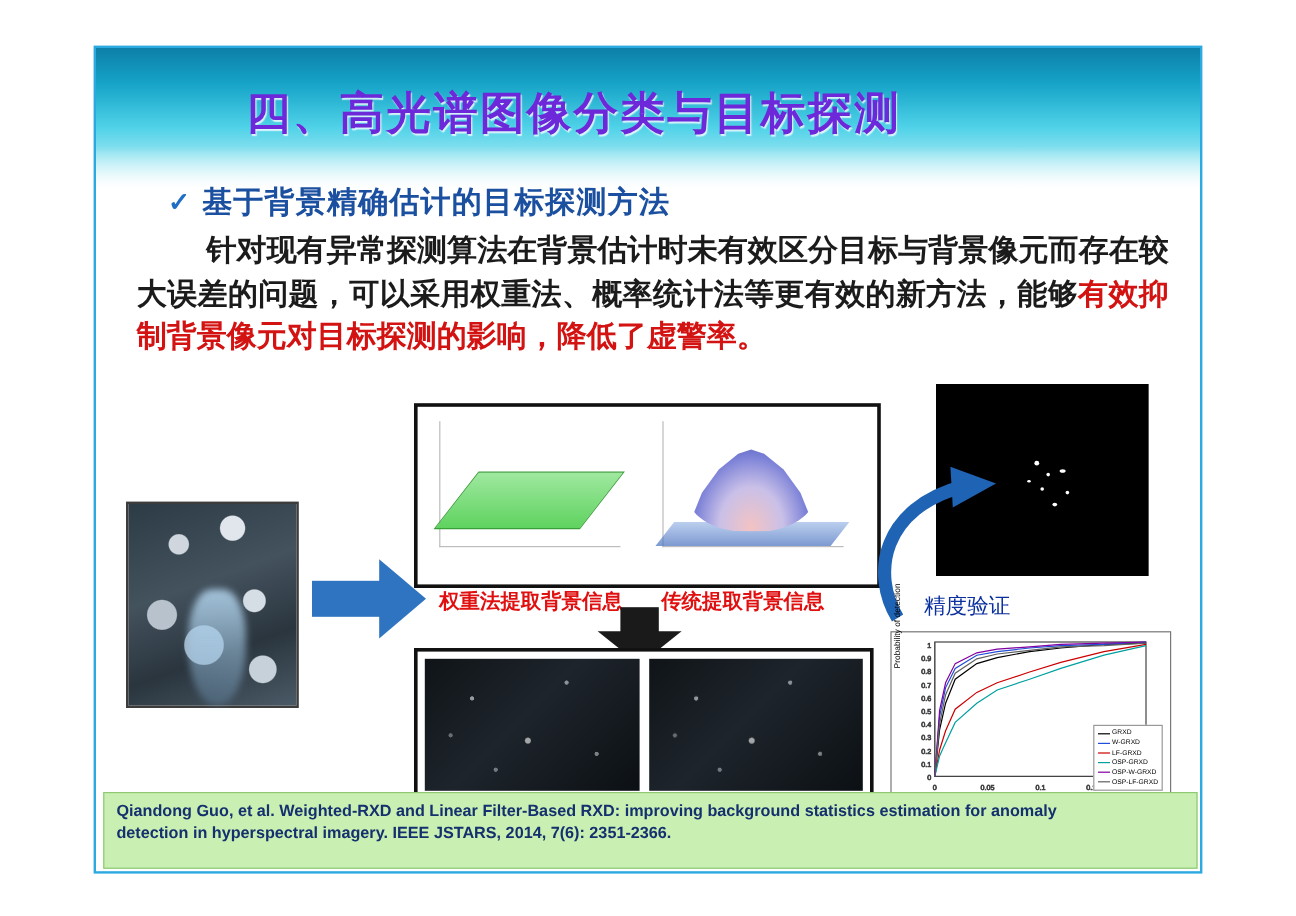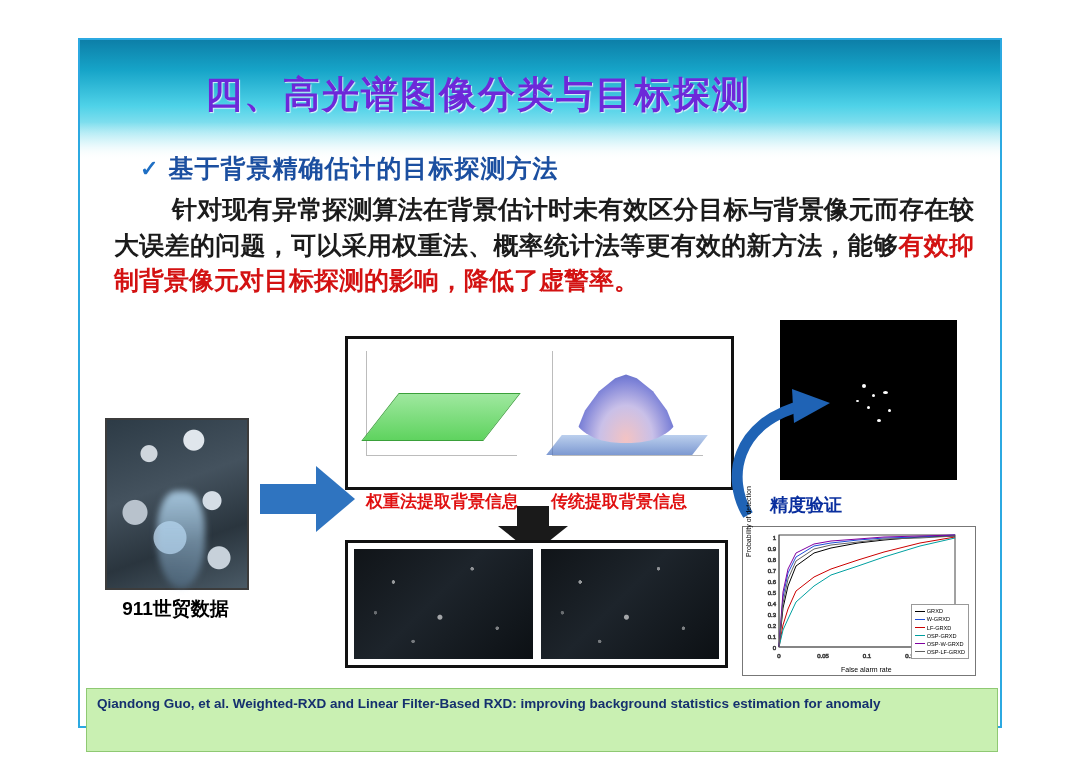--- a/index.html
+++ b/index.html
@@ -341,21 +341,21 @@
     left: 640px;
     top: 75px;
     width: 120px;
     height: 140px;
   }
   .acc-label {
     position: absolute;
     left: 690px;
     top: 185px;
     font-size: 18px;
-    font-weight: bold;
+    font-weight: normal;
     color: #0a2f9e;
     white-space: nowrap;
   }
   .roc {
     position: absolute;
     left: 662px;
     top: 218px;
     width: 232px;
     height: 148px;
     background: #ffffff;
@@ -394,21 +394,20 @@
   .ref-box {
     position: absolute;
     left: 6px;
     top: 620px;
     width: 912px;
     height: 64px;
     background: #c9f0b2;
     border: 1px solid #8fc973;
     box-sizing: border-box;
     padding: 6px 10px;
-    margin-top: 28px;
   }
   .ref-line {
     font-size: 13.5px;
     font-weight: bold;
     color: #15306e;
     line-height: 1.35;
   }
 </style>
 </head>
 <body>
@@ -428,21 +427,20 @@
 
     <div class="para">
       <span class="indent"></span><span>针对现有异常探测算法在背景估计时未有效区分目标与背景像元而存在较大误差的问题，可以采用权重法、概率统计法等更有效的新方法，能够</span><span class="red">有效抑制背景像元对目标探测的影响，降低了虚警率。</span>
     </div>
 
     <div class="fig-area">
 
       <div class="img-wtc">
         <div class="smoke"></div>
       </div>
-      <div class="wtc-caption">911世贸数据</div>
 
       <div class="big-arrow">
         <div class="shaft"></div>
         <div class="head"></div>
       </div>
 
       <div class="panel-top">
         <div class="surf left">
           <div class="axes"></div>
           <div class="plane"></div>
@@ -541,16 +539,17 @@
               <span class="sw" style="border-color:#606060"></span>
               <span>OSP-LF-GRXD</span>
             </div>
         </div>
       </div>
 
     </div>
 
     <div class="ref-box">
       <div class="ref-line">Qiandong Guo, et al. Weighted-RXD and Linear Filter-Based RXD: improving background statistics estimation for anomaly</div>
+      <div class="ref-line">detection in hyperspectral imagery. IEEE JSTARS, 2014, 7(6): 2351-2366.</div>
     </div>
 
   </div>
 </div>
 
 </body></html>

